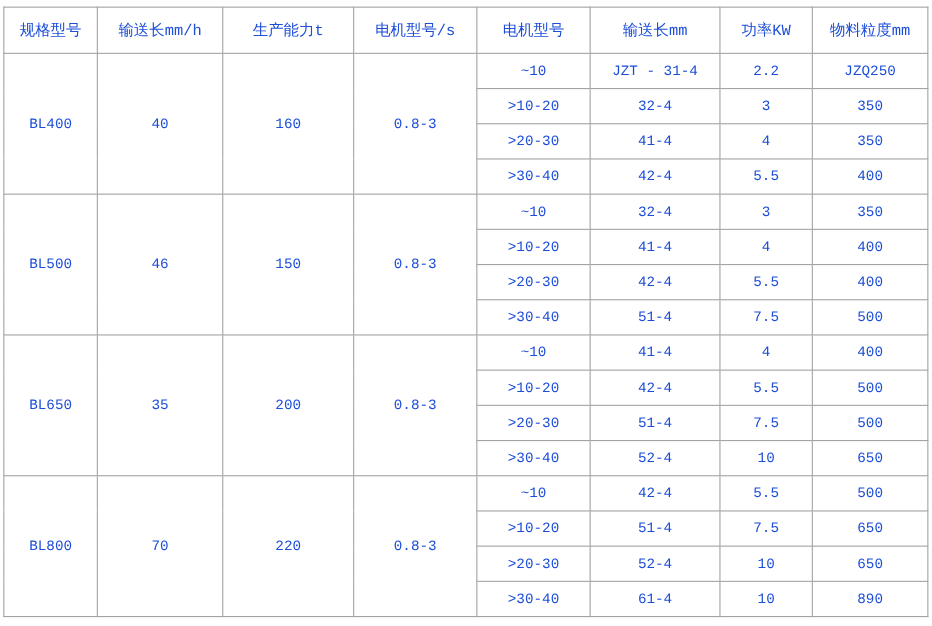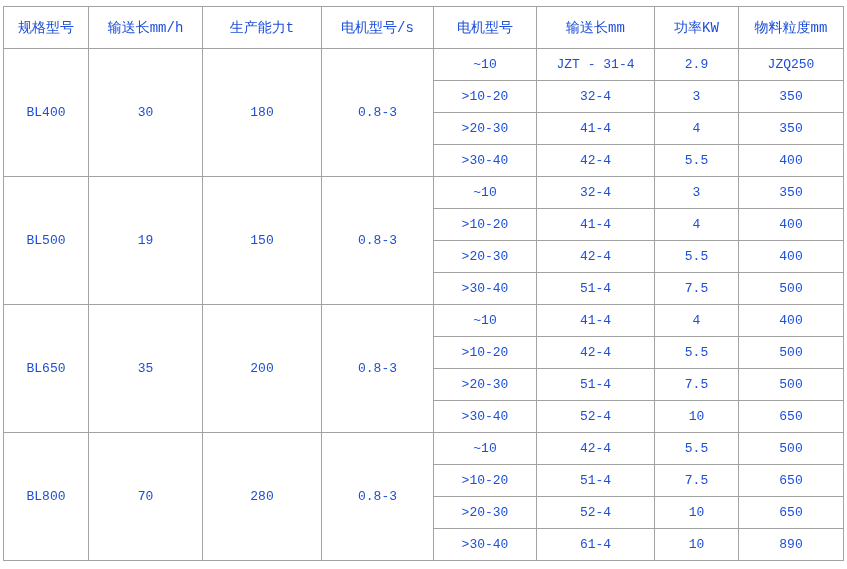--- a/index.html
+++ b/index.html
@@ -72,26 +72,26 @@
           <th>电机型号/s</th>
           <th>电机型号</th>
           <th>输送长mm</th>
           <th>功率KW</th>
           <th>物料粒度mm</th>
         </tr>
     </thead>
     <tbody>
         <tr>
           <td rowspan="4" class="merged">BL400</td>
-          <td rowspan="4" class="merged">30</td>
-          <td rowspan="4" class="merged">180</td>
+          <td rowspan="4" class="merged">40</td>
+          <td rowspan="4" class="merged">160</td>
           <td rowspan="4" class="merged">0.8-3</td>
           <td>~10</td>
           <td>JZT - 31-4</td>
-          <td>2.9</td>
+          <td>2.2</td>
           <td>JZQ250</td>
         </tr>
         <tr>
           <td>&gt;10-20</td>
           <td>32-4</td>
           <td>3</td>
           <td>350</td>
         </tr>
         <tr>
           <td>&gt;20-30</td>
@@ -100,21 +100,21 @@
           <td>350</td>
         </tr>
         <tr>
           <td>&gt;30-40</td>
           <td>42-4</td>
           <td>5.5</td>
           <td>400</td>
         </tr>
         <tr>
           <td rowspan="4" class="merged">BL500</td>
-          <td rowspan="4" class="merged">19</td>
+          <td rowspan="4" class="merged">46</td>
           <td rowspan="4" class="merged">150</td>
           <td rowspan="4" class="merged">0.8-3</td>
           <td>~10</td>
           <td>32-4</td>
           <td>3</td>
           <td>350</td>
         </tr>
         <tr>
           <td>&gt;10-20</td>
           <td>41-4</td>
@@ -157,21 +157,21 @@
         </tr>
         <tr>
           <td>&gt;30-40</td>
           <td>52-4</td>
           <td>10</td>
           <td>650</td>
         </tr>
         <tr>
           <td rowspan="4" class="merged">BL800</td>
           <td rowspan="4" class="merged">70</td>
-          <td rowspan="4" class="merged">280</td>
+          <td rowspan="4" class="merged">220</td>
           <td rowspan="4" class="merged">0.8-3</td>
           <td>~10</td>
           <td>42-4</td>
           <td>5.5</td>
           <td>500</td>
         </tr>
         <tr>
           <td>&gt;10-20</td>
           <td>51-4</td>
           <td>7.5</td>

